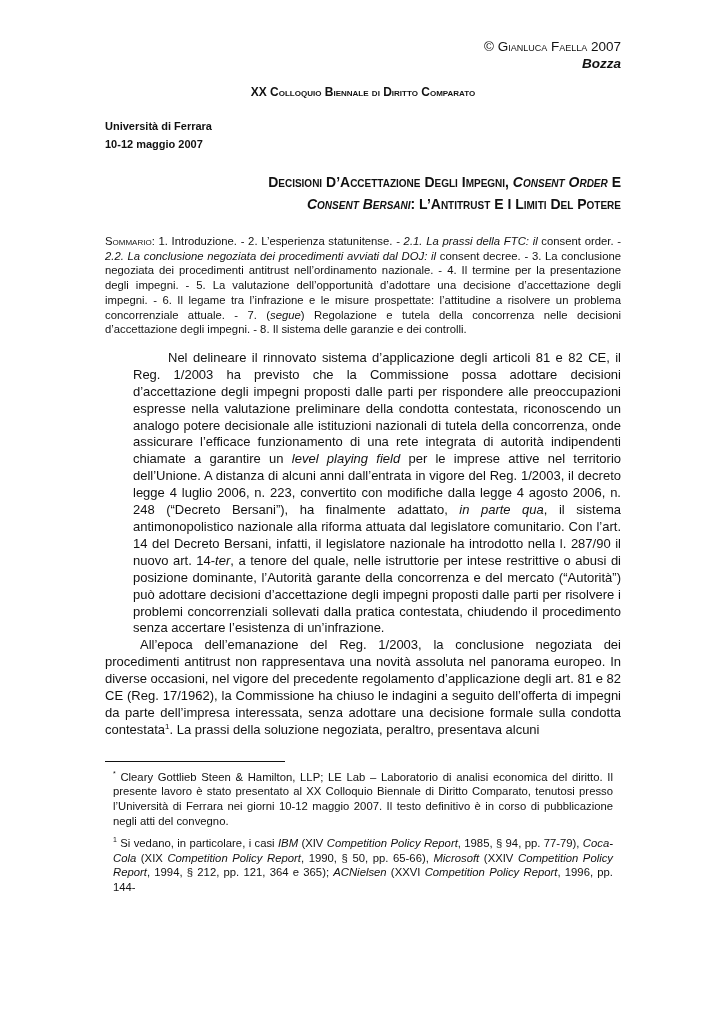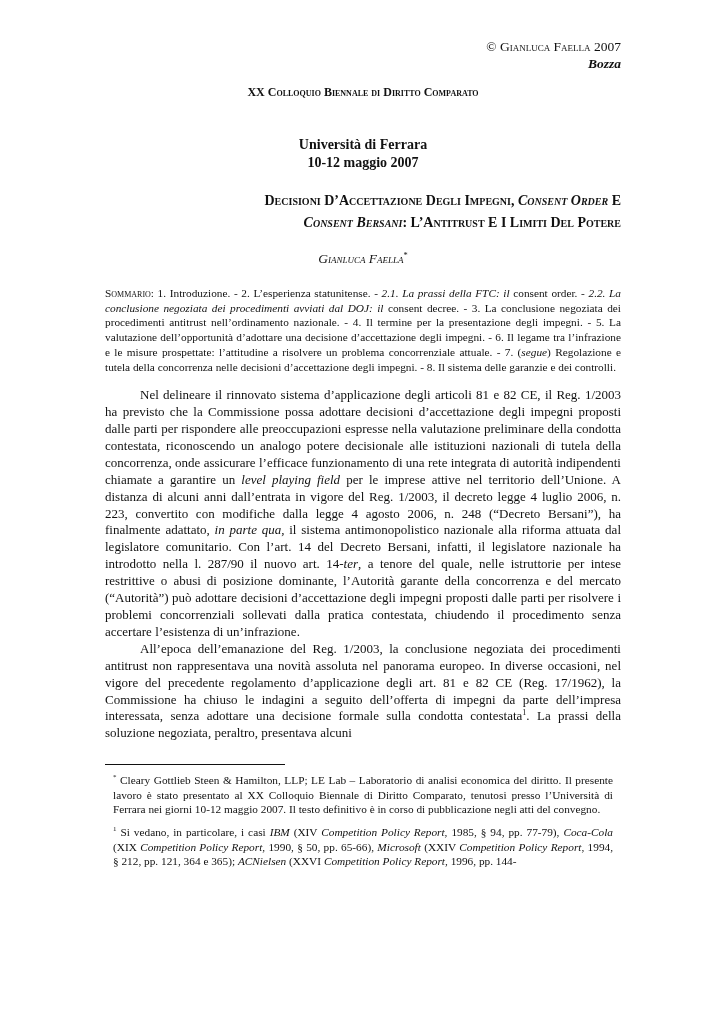--- a/index.html
+++ b/index.html
@@ -7,21 +7,21 @@
     padding: 0;
     background: #ffffff;
   }
   .page {
     position: relative;
     width: 725px;
     height: 1024px;
     box-sizing: border-box;
     background: #ffffff;
     color: #111111;
-    font-family: Liberation Serif, serif;
+    font-family: Liberation Sans, sans-serif;
     padding: 38px 104px 0 105px;
     overflow: hidden;
   }
   .hdr-right {
     text-align: right;
     font-size: 13.5px;
     line-height: 17px;
   }
   .copyright { font-variant: small-caps; }
   .draft {
@@ -30,24 +30,23 @@
   }
   .conference {
     margin-top: 12px;
     text-align: center;
     font-variant: small-caps;
     font-weight: bold;
     font-size: 12px;
     line-height: 17px;
   }
   .venue-block {
-    margin-top: 35px;
-    text-align: center;
+    margin-top: 17px;
     font-weight: bold;
-    font-size: 14px;
+    font-size: 11px;
     line-height: 17.5px;
   }
   .title {
     margin: 19px 0 0 0;
     text-align: right;
     font-variant: small-caps;
     font-weight: bold;
     font-size: 14px;
     line-height: 21.5px;
   }
@@ -69,21 +68,21 @@
     font-weight: bold;
     line-height: 17px;
   }
   .body-par {
     margin: 0;
     text-align: justify;
     text-indent: 35px;
     font-size: 13px;
     line-height: 16.9px;
   }
-  .body-par.first { margin-top: 13px; }
+  .body-par.first { margin-top: 13px; margin-left: 28px; }
   .fn-sep {
     margin: 22px 0 5px 0;
     width: 180px;
     border: 0;
     border-top: 1.5px solid #111111;
   }
   .footnote {
     margin: 8px;
     text-align: justify;
     font-size: 11.3px;
@@ -109,21 +108,20 @@
 
   <div class="conference">XX Colloquio Biennale di Diritto Comparato</div>
 
   <div class="venue-block">
     <div>Università di Ferrara</div>
     <div>10-12 maggio 2007</div>
   </div>
 
   <h1 class="title"><span class="seg-sc">Decisioni D’Accettazione Degli Impegni, </span><span class="seg-sc seg-i">Consent Order</span><span class="seg-sc"> E</span><br><span class="seg-sc seg-i">Consent Bersani</span><span class="seg-sc">: L’Antitrust E I Limiti Del Potere</span></h1>
 
-  <div class="author"><span class="seg-sc seg-i">Gianluca Faella</span><span class="seg-sup">*</span></div>
 
   <p class="summary"><span class="seg-sc">Sommario</span><span>: 1. Introduzione. - 2. L’esperienza statunitense. - </span><span class="seg-i">2.1. La prassi della FTC: il</span><span> consent order. - </span><span class="seg-i">2.2. La conclusione negoziata dei procedimenti avviati dal DOJ: il</span><span> consent decree. - 3. La conclusione negoziata dei procedimenti antitrust nell’ordinamento nazionale. - 4. Il termine per la presentazione degli impegni. - 5. La valutazione dell’opportunità d’adottare una decisione d’accettazione degli impegni. - 6. Il legame tra l’infrazione e le misure prospettate: l’attitudine a risolvere un problema concorrenziale attuale. - 7. (</span><span class="seg-i">segue</span><span>) Regolazione e tutela della concorrenza nelle decisioni d’accettazione degli impegni. - 8. Il sistema delle garanzie e dei controlli.</span></p>
 
 
   <p class="body-par first"><span>Nel delineare il rinnovato sistema d’applicazione degli articoli 81 e 82 CE, il Reg. 1/2003 ha previsto che la Commissione possa adottare decisioni d’accettazione degli impegni proposti dalle parti per rispondere alle preoccupazioni espresse nella valutazione preliminare della condotta contestata, riconoscendo un analogo potere decisionale alle istituzioni nazionali di tutela della concorrenza, onde assicurare l’efficace funzionamento di una rete integrata di autorità indipendenti chiamate a garantire un </span><span class="seg-i">level playing field</span><span> per le imprese attive nel territorio dell’Unione. A distanza di alcuni anni dall’entrata in vigore del Reg. 1/2003, il decreto legge 4 luglio 2006, n. 223, convertito con modifiche dalla legge 4 agosto 2006, n. 248 (“Decreto Bersani”), ha finalmente adattato, </span><span class="seg-i">in parte qua</span><span>, il sistema antimonopolistico nazionale alla riforma attuata dal legislatore comunitario. Con l’art. 14 del Decreto Bersani, infatti, il legislatore nazionale ha introdotto nella l. 287/90 il nuovo art. 14-</span><span class="seg-i">ter</span><span>, a tenore del quale, nelle istruttorie per intese restrittive o abusi di posizione dominante, l’Autorità garante della concorrenza e del mercato (“Autorità”) può adottare decisioni d’accettazione degli impegni proposti dalle parti per risolvere i problemi concorrenziali sollevati dalla pratica contestata, chiudendo il procedimento senza accertare l’esistenza di un’infrazione.</span></p>
 
   <p class="body-par"><span>All’epoca dell’emanazione del Reg. 1/2003, la conclusione negoziata dei procedimenti antitrust non rappresentava una novità assoluta nel panorama europeo. In diverse occasioni, nel vigore del precedente regolamento d’applicazione degli art. 81 e 82 CE (Reg. 17/1962), la Commissione ha chiuso le indagini a seguito dell’offerta di impegni da parte dell’impresa interessata, senza adottare una decisione formale sulla condotta contestata</span><span class="seg-sup">1</span><span>. La prassi della soluzione negoziata, peraltro, presentava alcuni</span></p>
 
   <hr class="fn-sep">
 

